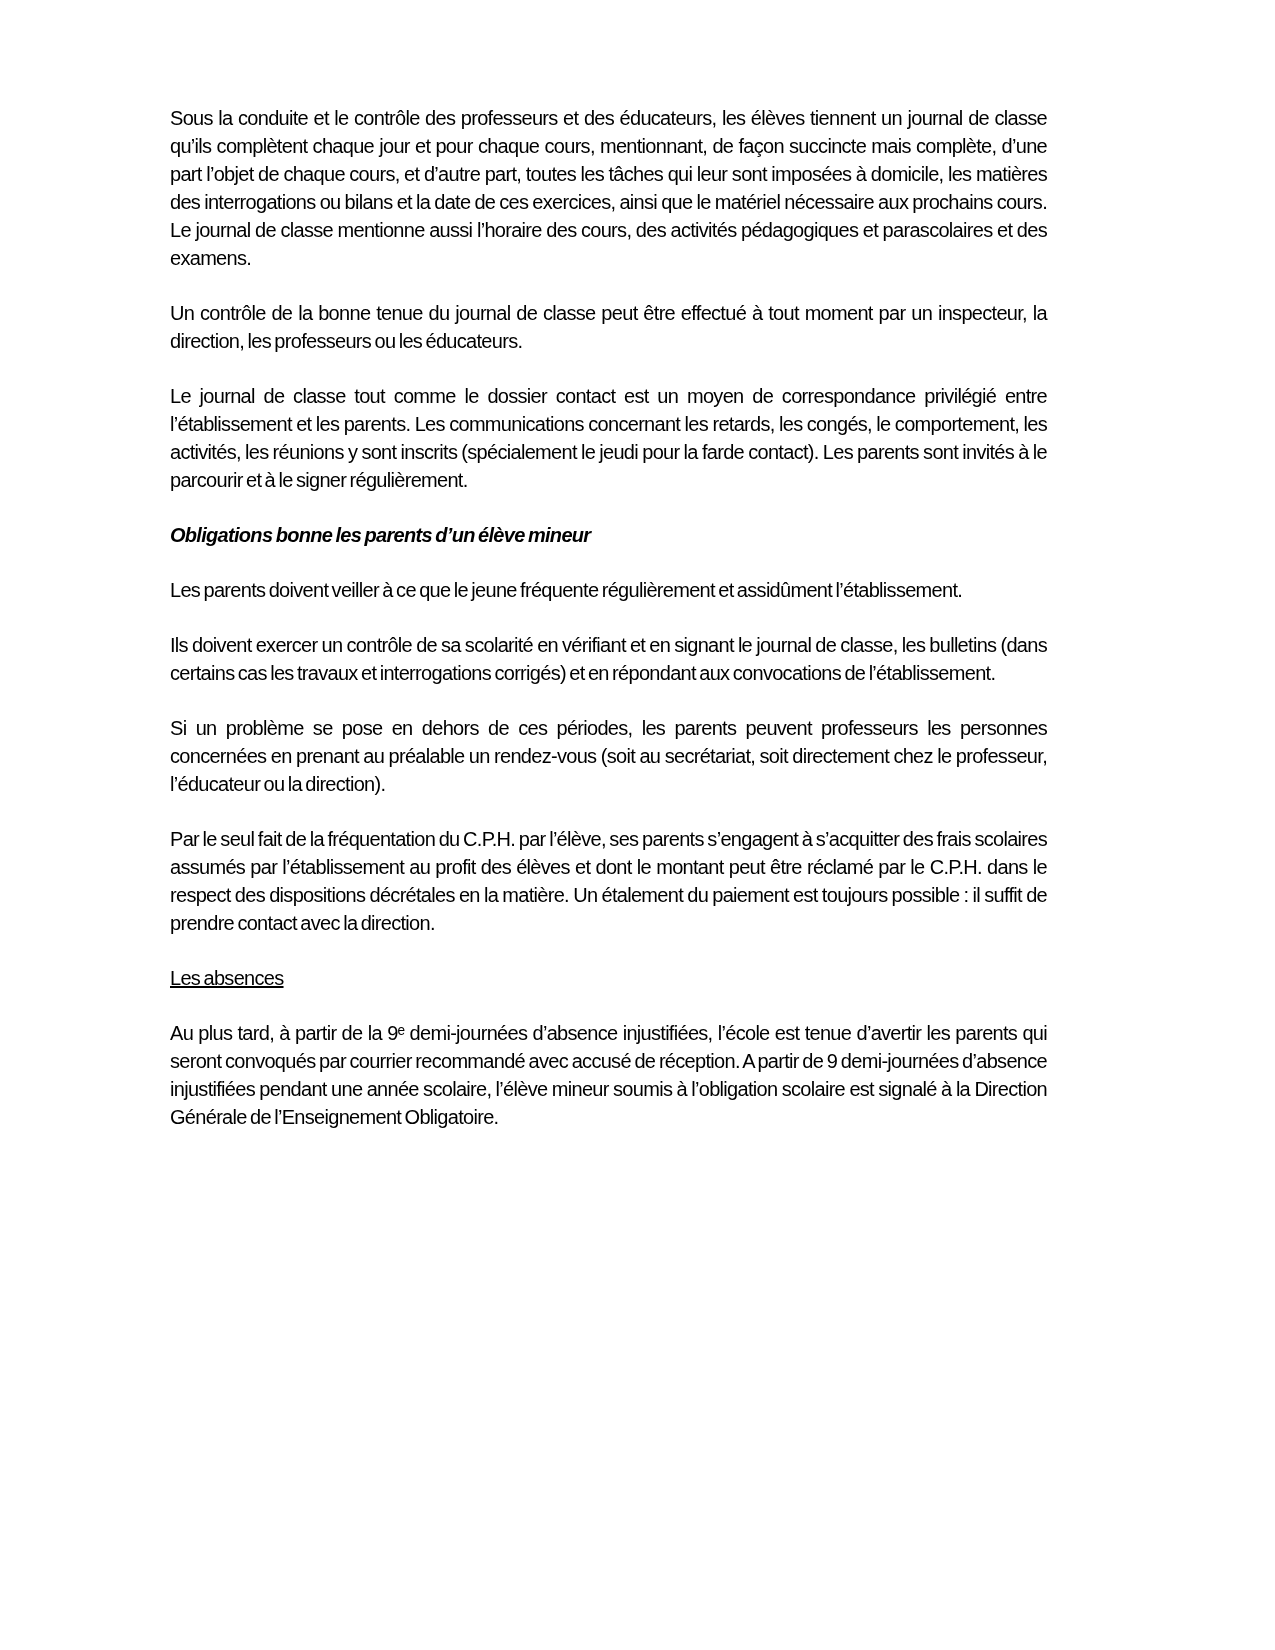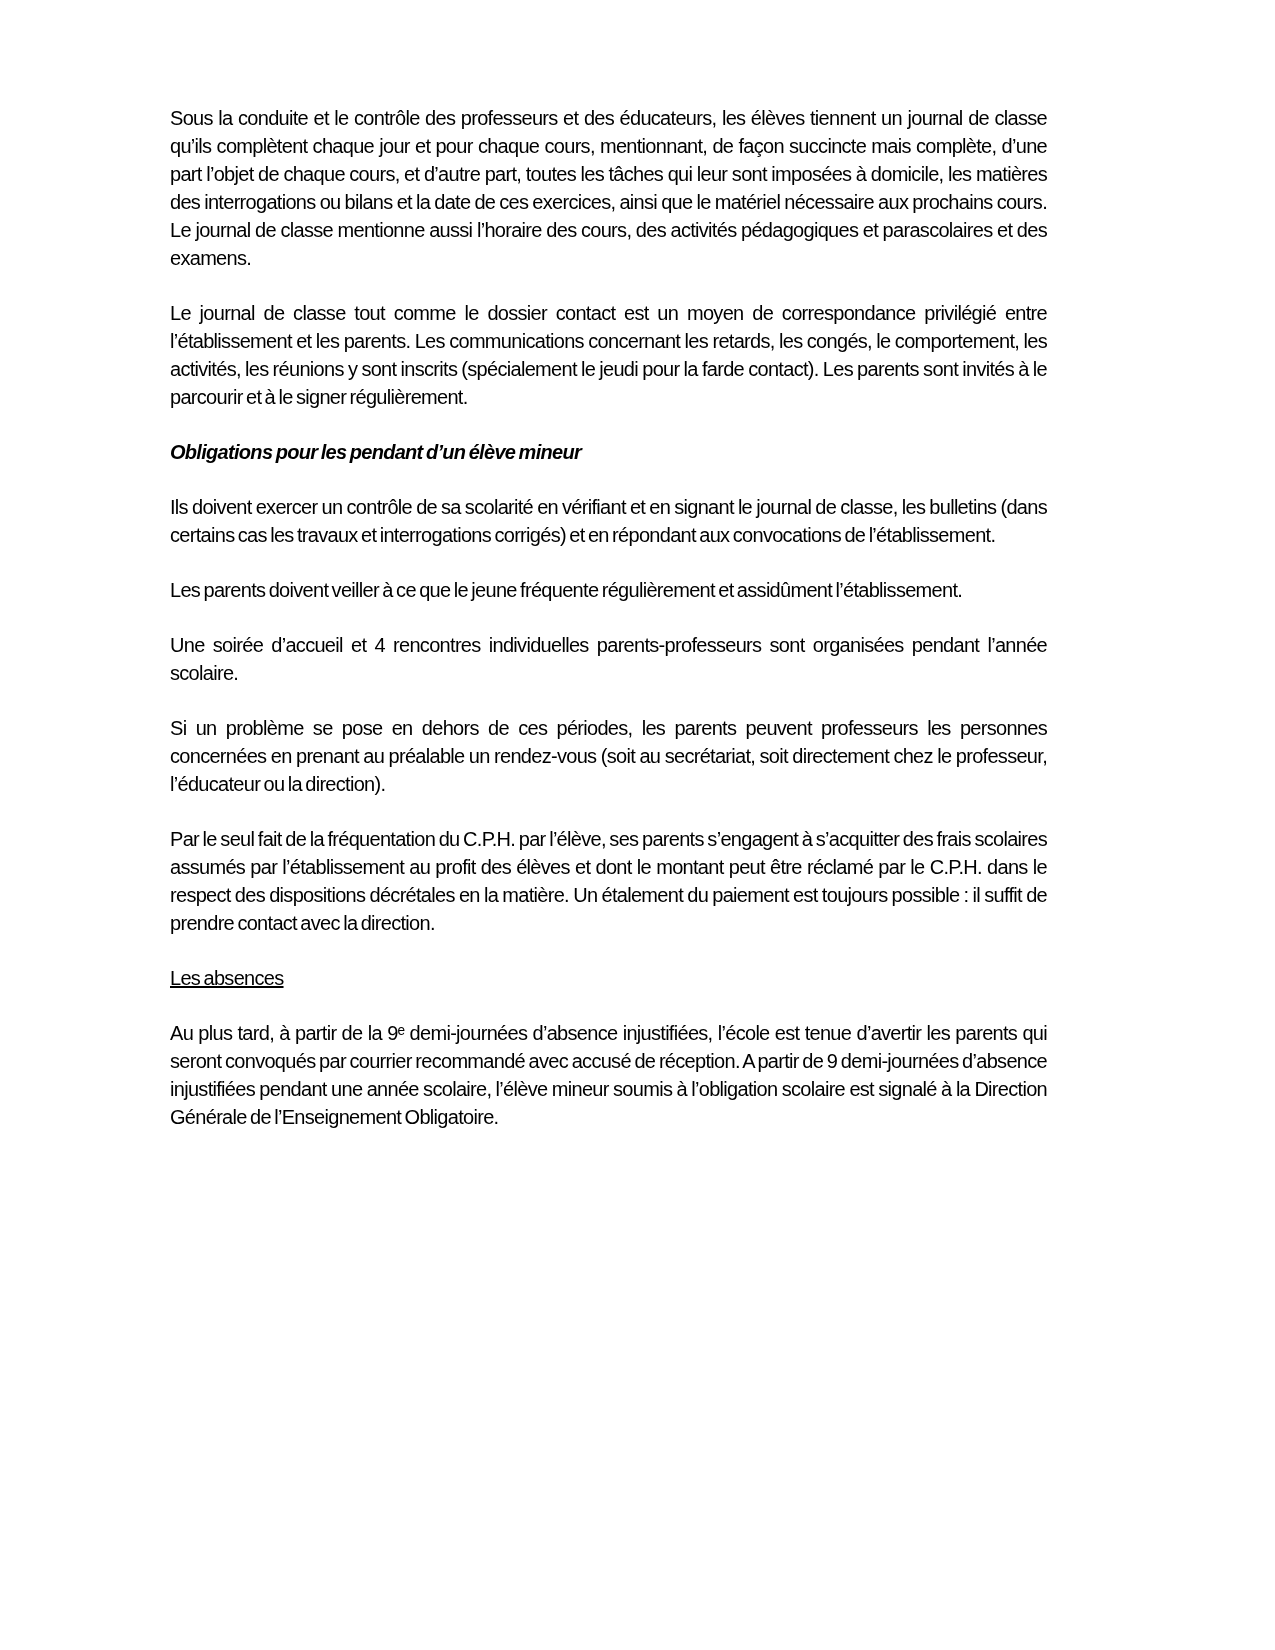--- a/index.html
+++ b/index.html
@@ -52,24 +52,24 @@
     font-size: 21px;
     color: #000000;
   }
 </style>
 </head>
 <body>
 
 <div id="page">
   <main id="doc-body">
       <p class="block paragraph">Sous la conduite et le contrôle des professeurs et des éducateurs, les élèves tiennent un journal de classe qu’ils complètent chaque jour et pour chaque cours, mentionnant, de façon succincte mais complète, d’une part l’objet de chaque cours, et d’autre part, toutes les tâches qui leur sont imposées à domicile, les matières des interrogations ou bilans et la date de ces exercices, ainsi que le matériel nécessaire aux prochains cours. Le journal de classe mentionne aussi l’horaire des cours, des activités pédagogiques et parascolaires et des examens.</p>
+      <p class="block paragraph">Un contrôle de la bonne tenue du journal de classe peut être effectué à tout moment par un inspecteur, la direction, les professeurs ou les éducateurs.</p>
       <p class="block paragraph">Le journal de classe tout comme le dossier contact est un moyen de correspondance privilégié entre l’établissement et les parents.  Les communications concernant les retards, les congés, le comportement, les activités, les réunions y sont inscrits (spécialement le jeudi pour la farde contact).  Les parents sont invités à le parcourir et à le signer régulièrement.</p>
-      <h3 class="block heading-italic">Obligations pour les pendant d’un élève mineur</h3>
+      <h3 class="block heading-italic">Obligations bonne les parents d’un élève mineur</h3>
+      <p class="block paragraph">Les parents doivent veiller à ce que le jeune fréquente régulièrement et assidûment l’établissement.</p>
       <p class="block paragraph">Ils doivent exercer un contrôle de sa scolarité en vérifiant et en signant le journal de classe, les bulletins (dans certains cas les travaux et interrogations corrigés) et en répondant aux convocations de l’établissement.</p>
-      <p class="block paragraph">Les parents doivent veiller à ce que le jeune fréquente régulièrement et assidûment l’établissement.</p>
-      <p class="block paragraph">Une soirée d’accueil et 4 rencontres individuelles parents-professeurs sont organisées pendant l’année scolaire.</p>
       <p class="block paragraph">Si un problème se pose en dehors de ces périodes, les parents peuvent professeurs les personnes concernées en prenant au préalable un rendez-vous (soit au secrétariat, soit directement chez le professeur, l’éducateur ou la direction).</p>
       <p class="block paragraph">Par le seul fait de la fréquentation du C.P.H. par l’élève, ses parents s’engagent à s’acquitter des frais scolaires assumés par l’établissement au profit des élèves et dont le montant peut être réclamé par le C.P.H. dans le respect des dispositions décrétales en la matière. Un étalement du paiement est toujours possible : il suffit de prendre contact avec la direction.</p>
       <h3 class="block heading-underline">Les absences</h3>
       <p class="block paragraph">Au plus tard, à partir de la 9ᵉ demi-journées d’absence injustifiées, l’école est tenue d’avertir les parents qui seront convoqués par courrier recommandé avec accusé de réception. A partir de 9 demi-journées d’absence injustifiées pendant une année scolaire, l’élève mineur soumis à l’obligation scolaire est signalé à la Direction Générale de l’Enseignement Obligatoire.</p>
     </main>
   <div class="page-number">8</div>
 </div>
 
 </body></html>

